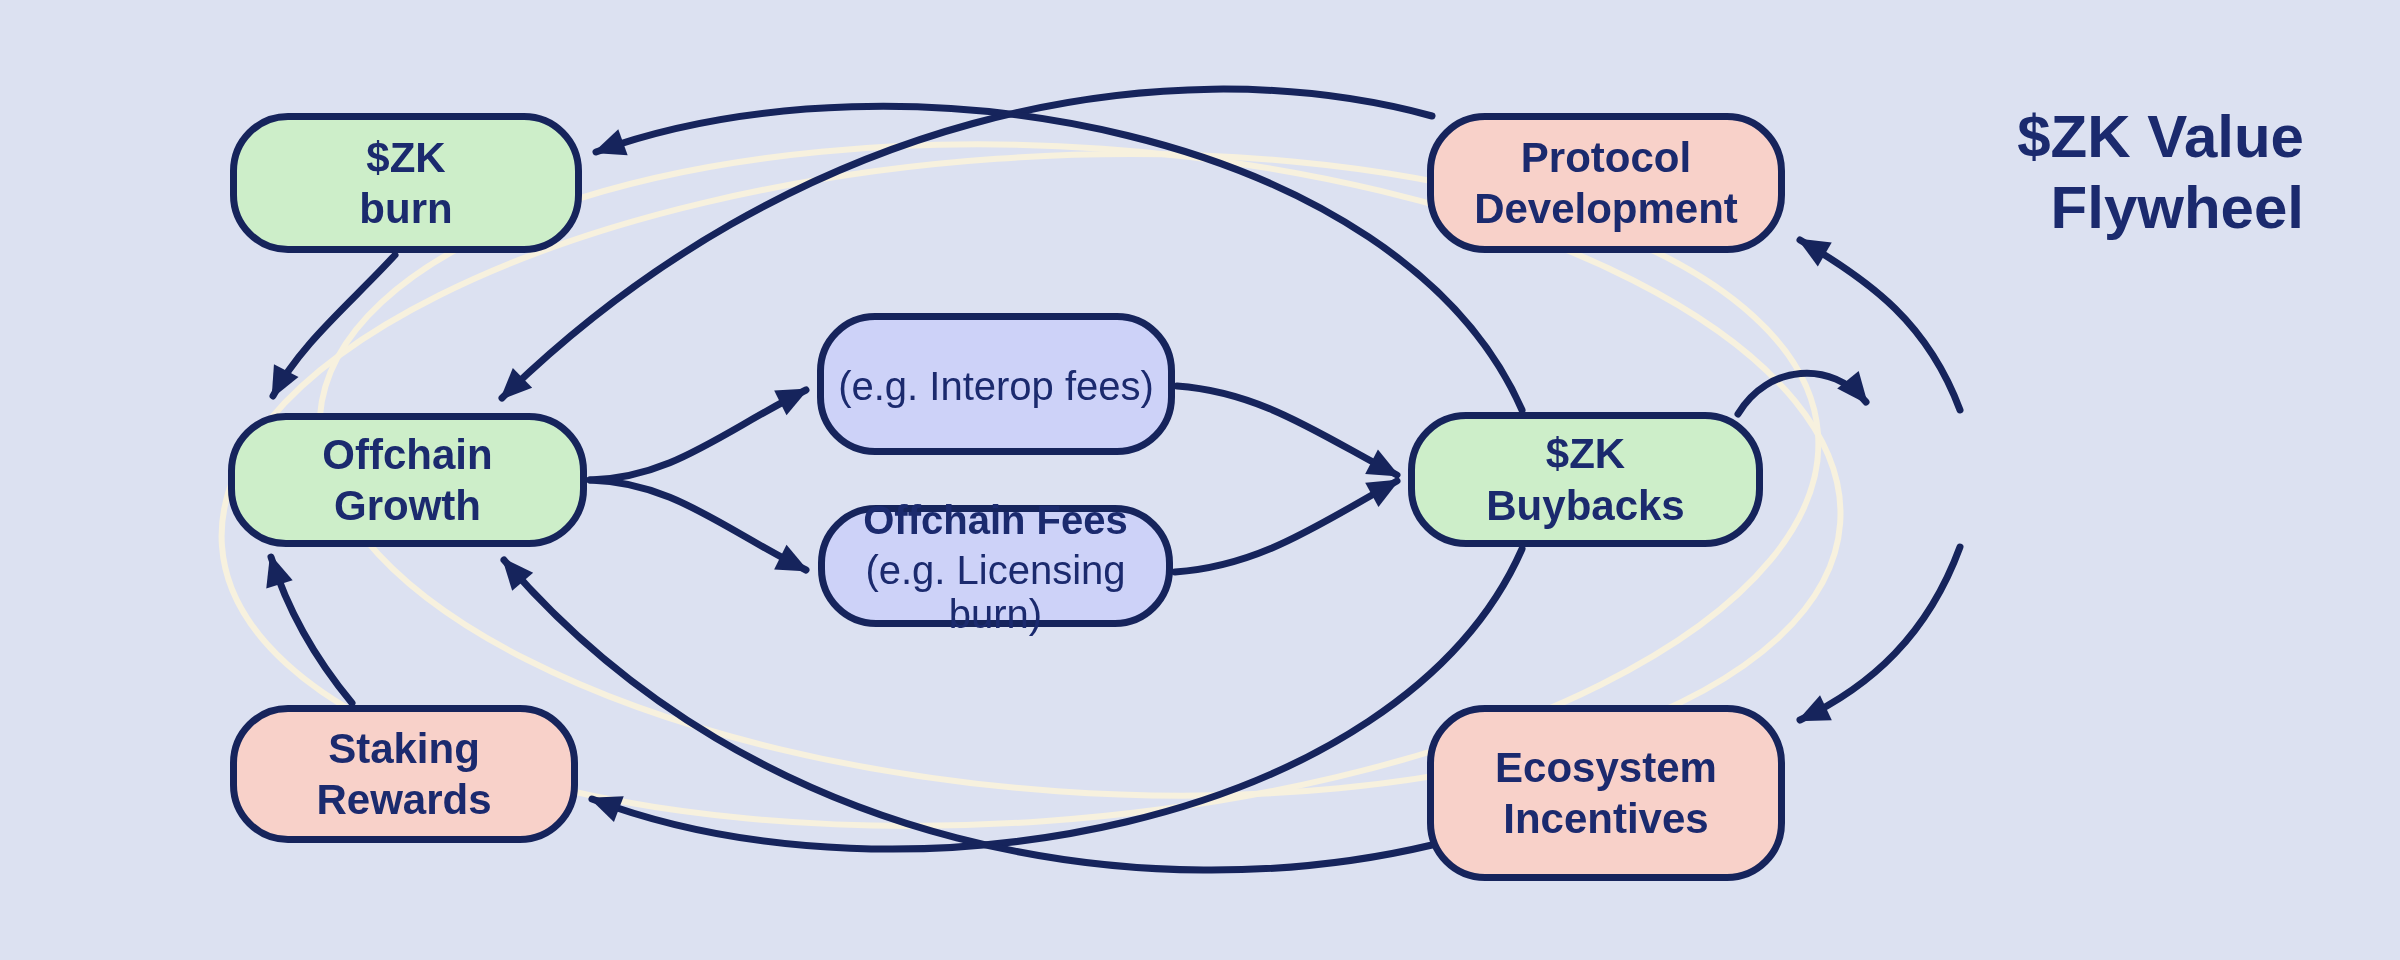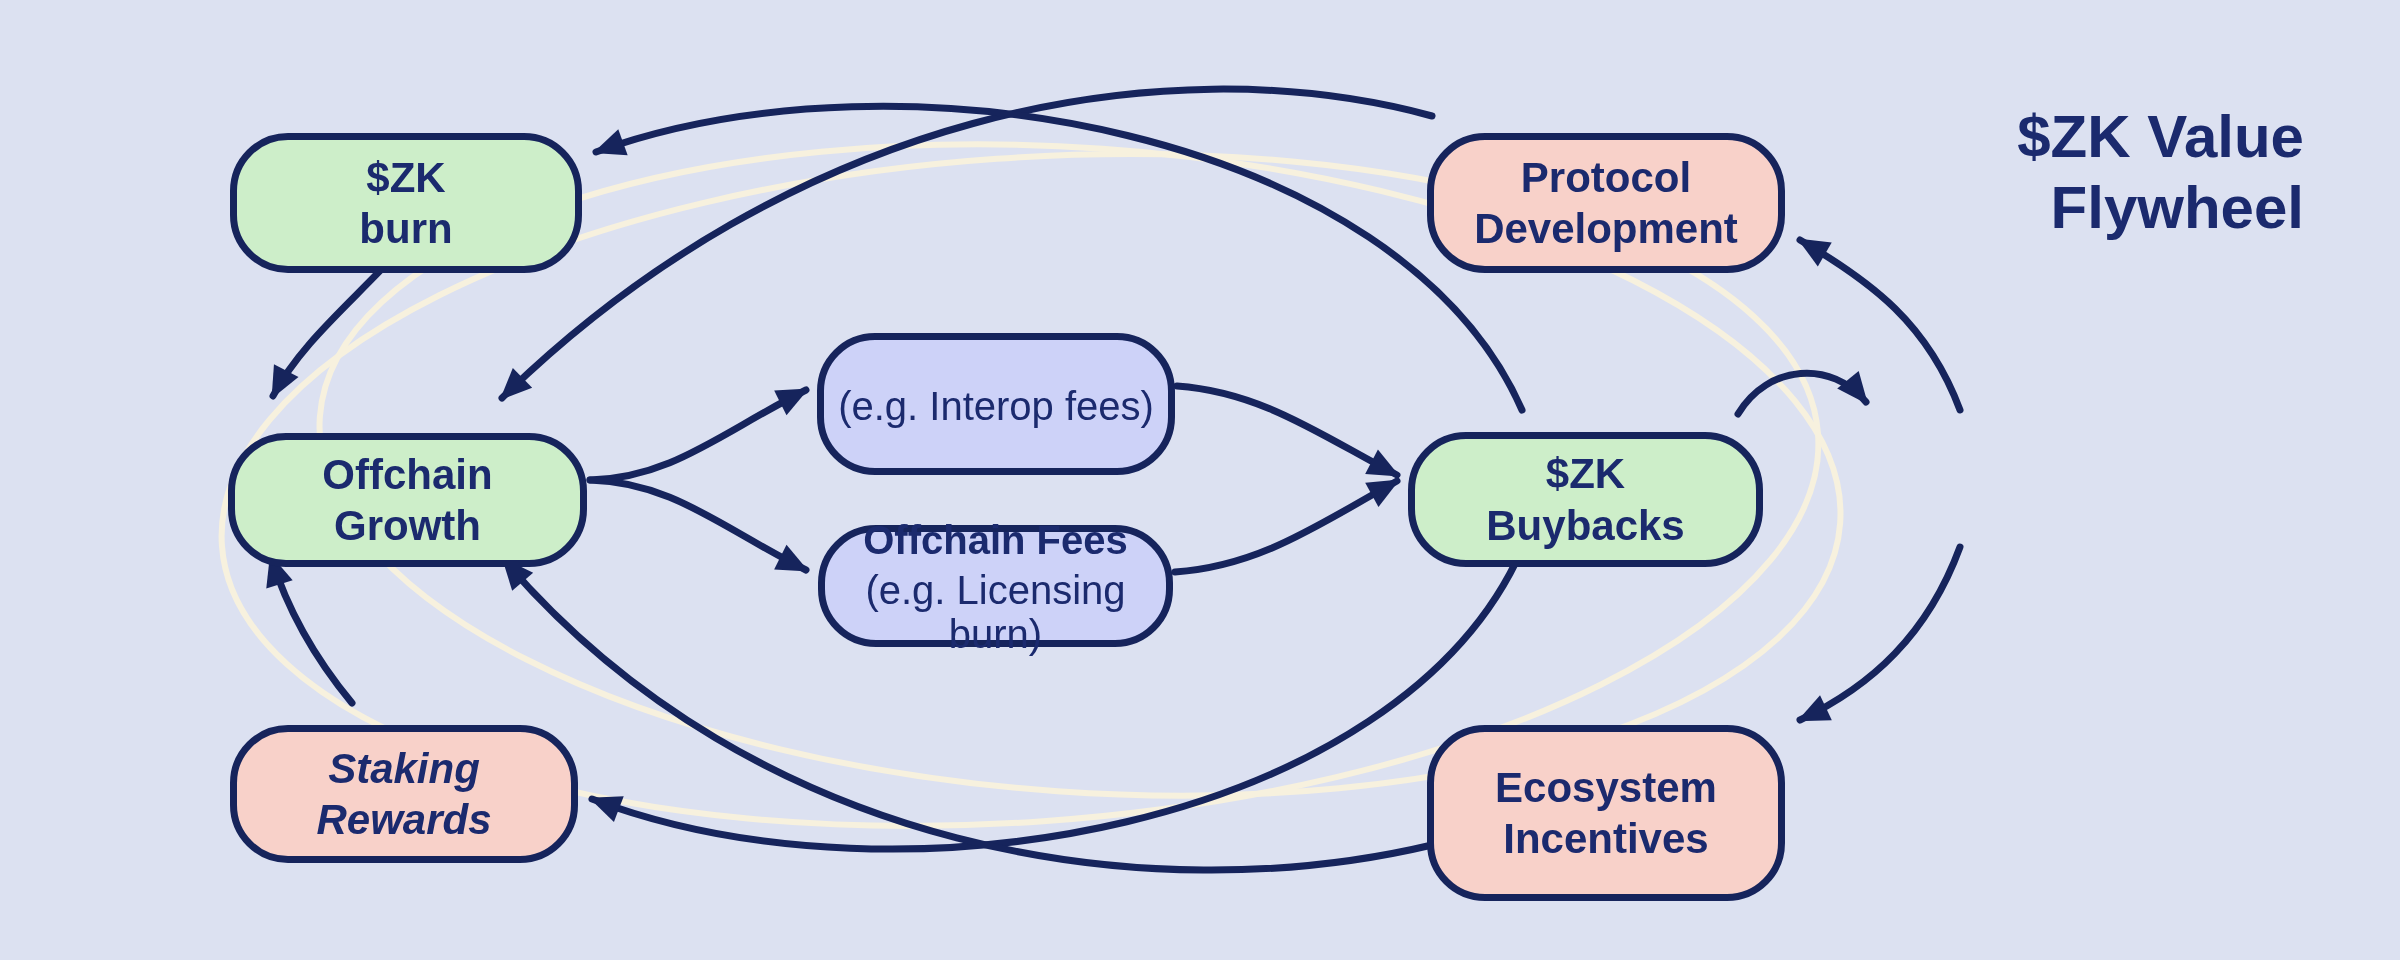--- a/index.html
+++ b/index.html
@@ -22,31 +22,30 @@
     border-radius: 58px;
     display: flex;
     flex-direction: column;
     align-items: center;
     justify-content: center;
     text-align: center;
     color: #1b2a6e;
     font-weight: bold;
     font-size: 42px;
     line-height: 1.22;
-    margin-top: 20px;
   }
   .node .label { white-space: pre-line; }
   .node .sublabel { font-weight: normal; font-size: 40px; line-height: 1.1; margin-top: 4px; }
   .green  { background: #cdeec9; }
   .pink   { background: #f8d1c9; justify-content: center; }
   .purple { background: #cdd2f8; }
 
   #node-zk-burn              { left: 230px;  top: 113px; width: 352px; height: 140px; }
   #node-network-growth       { left: 228px;  top: 413px; width: 359px; height: 134px; }
-  #node-staking-rewards      { left: 230px;  top: 705px; width: 348px; height: 138px; font-style: italic; }
+  #node-staking-rewards      { left: 230px;  top: 705px; width: 348px; height: 138px; }
   #node-onchain-fees         { left: 817px;  top: 313px; width: 358px; height: 142px; font-size: 40px; }
   #node-offchain-fees        { left: 818px;  top: 505px; width: 355px; height: 122px; font-size: 40px; }
   #node-zk-buybacks          { left: 1408px; top: 412px; width: 355px; height: 135px; }
   #node-protocol-development { left: 1427px; top: 113px; width: 358px; height: 140px; }
   #node-ecosystem-incentives { left: 1427px; top: 705px; width: 358px; height: 176px; }
   #node-governance-treasury  { left: 1860px; top: 412px; width: 310px; height: 133px; }
 
   .title {
     position: absolute;
     z-index: 2;

